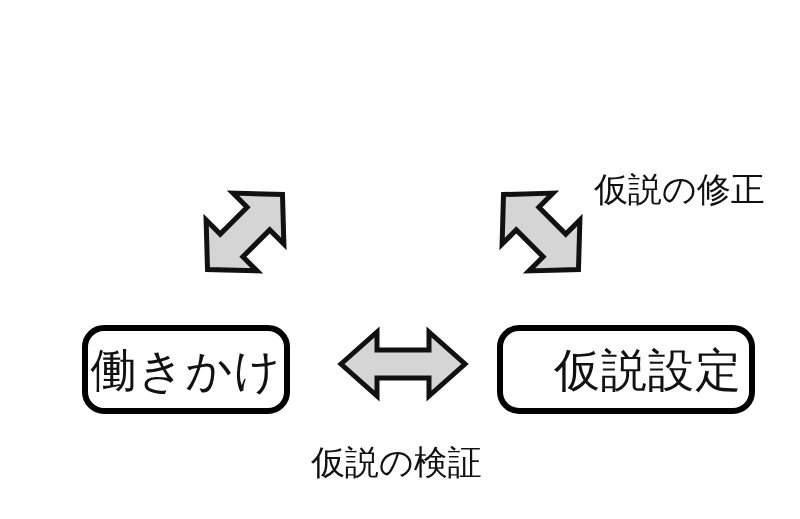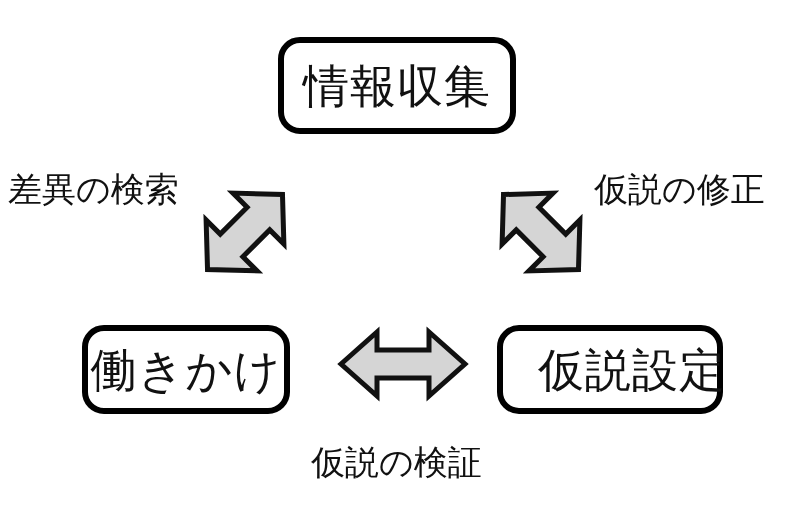--- a/index.html
+++ b/index.html
@@ -32,21 +32,21 @@
     font-size: 46px;
     line-height: 1;
     color: #111111;
     letter-spacing: 1px;
     font-weight: 400;
     white-space: nowrap;
   }
 
   #node-top    { left: 278px; top: 37px;  width: 238px; height: 97px; }
   #node-left   { left: 82px;  top: 325px; width: 208px; height: 89px; }
-  #node-right  { left: 497px; top: 325px; width: 226px; height: 89px; padding-left: 44px; }
+  #node-right  { left: 497px; top: 325px; width: 258px; height: 89px; padding-left: 44px; }
 
   
   .edge-label {
     position: absolute;
     font-size: 34px;
     line-height: 1;
     color: #111111;
     white-space: nowrap;
   }
   #label-left   { left: 8px;   top: 172px; }
@@ -67,23 +67,20 @@
 
   #arrow-left-diag   { left: 186px; top: 162px; }
   #arrow-right-diag  { left: 482px; top: 162px; }
   #arrow-horizontal  { left: 336px; top: 328px; }
 </style>
 </head>
 <body>
 
 <div id="canvas">
 
-  <div class="node" id="node-top">
-    <span class="node-label">情報収集</span>
-  </div>
 
   <div class="node" id="node-left">
     <span class="node-label">働きかけ</span>
   </div>
 
   <div class="node" id="node-right">
     <span class="node-label">仮説設定</span>
   </div>
 
   <div class="arrow" id="arrow-left-diag">
@@ -131,19 +128,18 @@
                L 93,4
                L 129,36
                L 93,68
                L 93,50
                L 41,50
                L 41,68
                Z"></path>
     </svg>
   </div>
 
-  <div class="edge-label" id="label-left">差異の検索</div>
 
   <div class="edge-label" id="label-right">仮説の修正</div>
 
   <div class="edge-label" id="label-bottom">仮説の検証</div>
 
 </div>
 
 </body></html>

